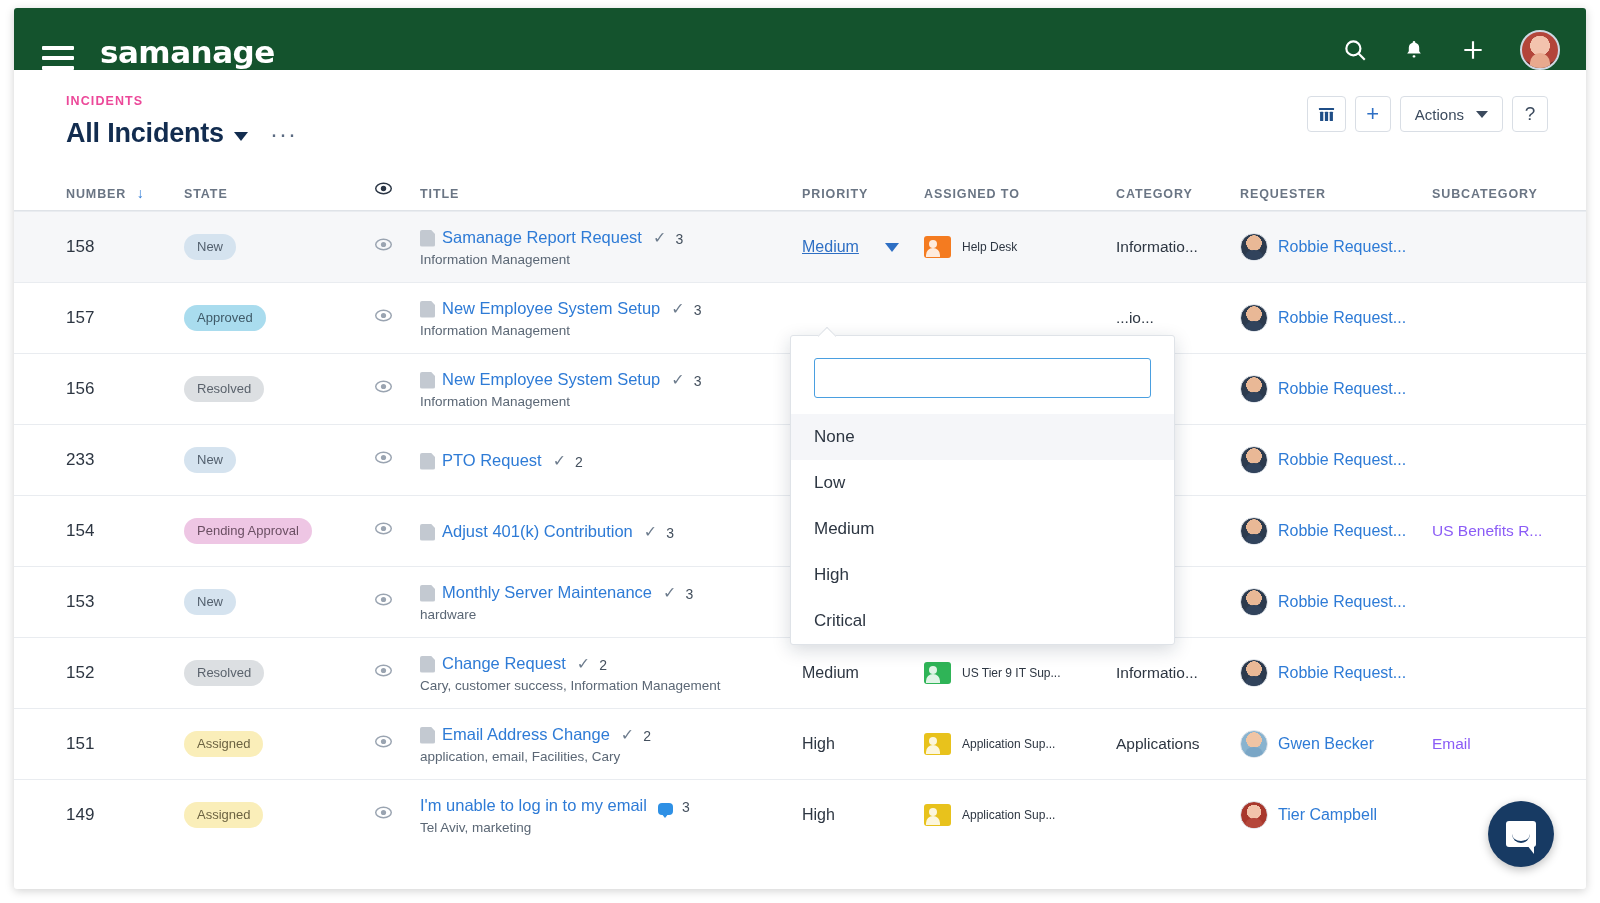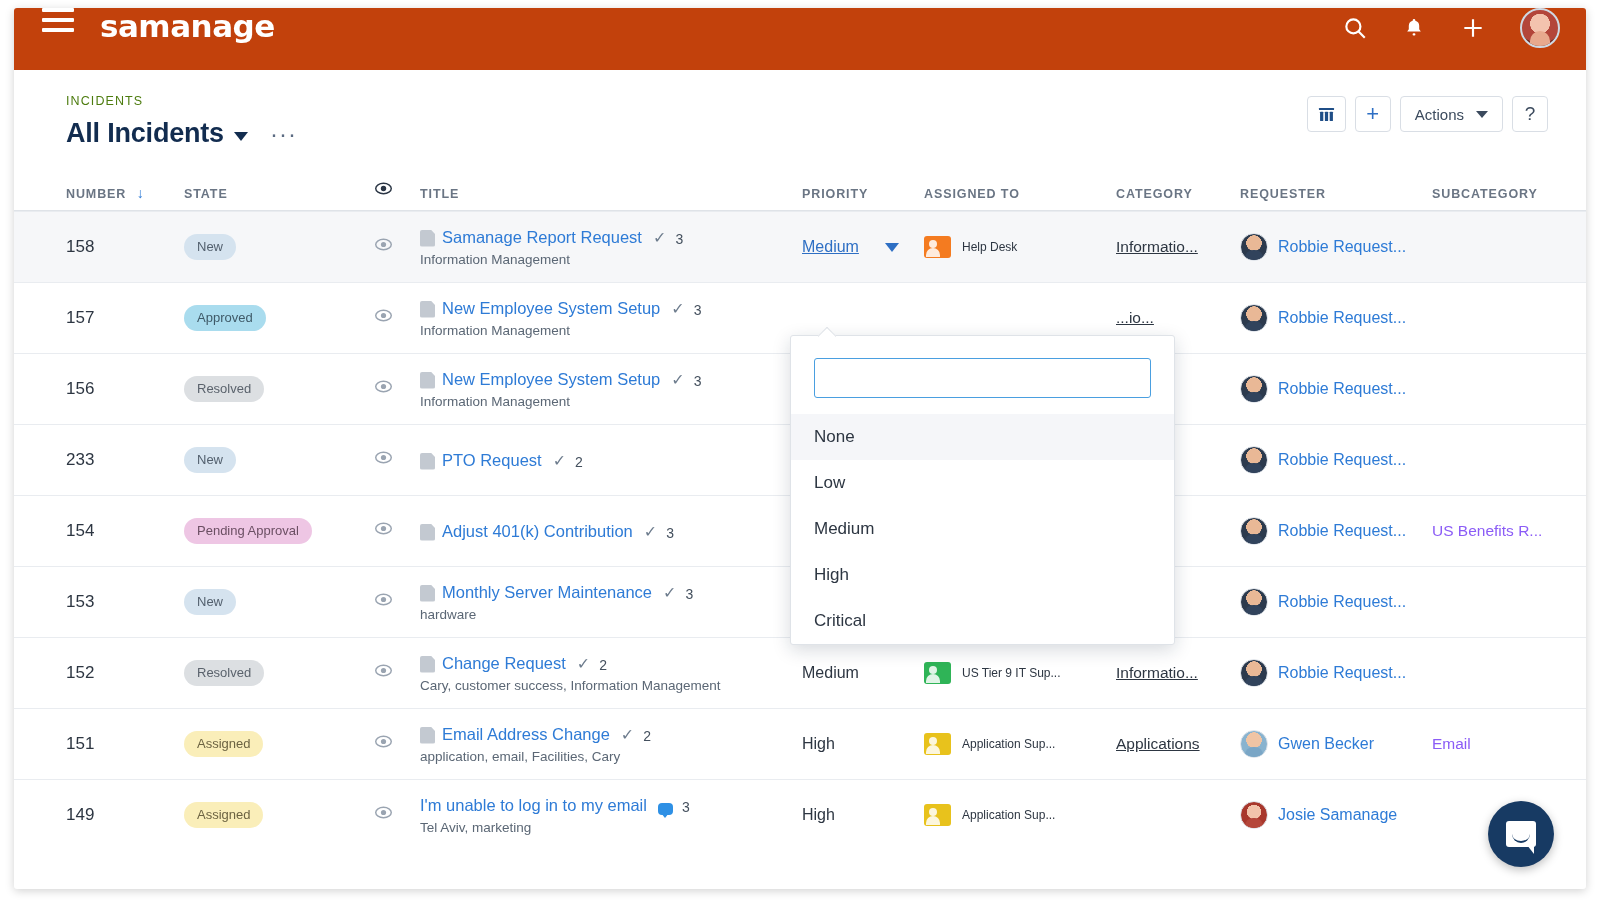--- a/index.html
+++ b/index.html
@@ -15,23 +15,23 @@
     width: 1572px; height: 881px;
     background: #ffffff;
     border-radius: 3px;
     box-shadow: 0 2px 10px rgba(0,0,0,0.18);
     overflow: hidden;
   }
 
   
   .navbar {
     height: 62px;
-    background: #c2410c;
+    background: #14532d;
     display: flex;
-    align-items: flex-start;
+    align-items: flex-end;
     padding: 0 26px 0 28px;
     position: relative;
   }
   .hamburger { width: 32px; height: 24px; display: flex; flex-direction: column;
     justify-content: space-between; cursor: pointer; }
   .hamburger span { display: block; height: 4px; background: #fff; border-radius: 1px; }
   .brand {
     color: #ffffff;
     font-size: 31px;
     font-weight: bold;
@@ -50,22 +50,22 @@
   }
   .avatar-top::after {
     content: ""; position: absolute; left: 50%; top: 58%;
     width: 20px; height: 20px; transform: translateX(-50%);
     border-radius: 50% 50% 0 0; background: #e8a98e;
   }
 
   
   .page-head { padding: 24px 38px 0 52px; position: relative; }
   .breadcrumb {
-    font-size: 12.5px; letter-spacing: 1.1px; color: #4d7c0f;
-    font-weight: 400; text-transform: uppercase;
+    font-size: 12.5px; letter-spacing: 1.1px; color: #ec4899;
+    font-weight: 700; text-transform: uppercase;
   }
   .title-row { display: flex; align-items: center; margin-top: 10px; }
   .page-title {
     font-size: 27px; font-weight: bold; color: #122c4f; letter-spacing: -0.2px;
   }
   .caret-title {
     width: 0; height: 0; margin-left: 10px; margin-top: 6px;
     border-left: 7px solid transparent; border-right: 7px solid transparent;
     border-top: 9px solid #122c4f; cursor: pointer;
   }
@@ -180,21 +180,21 @@
   }
   .grp-icon::after {
     content:""; position:absolute; left:2px; top:12px; width:14px; height:9px;
     background: rgba(255,255,255,.85); border-radius:7px 7px 0 0;
   }
   .grp-orange { background: #f47b20; }
   .grp-green  { background: #2fb457; }
   .grp-yellow { background: #e8c21c; }
   .assignee-name { font-size: 12px; color: #2d3642; }
 
-  .cat-text { font-size: 15.5px; color: #2d3642; white-space: nowrap; text-decoration: underline; }
+  .cat-text { font-size: 15.5px; color: #2d3642; white-space: nowrap; }
 
   .requester { display: flex; align-items: center; gap: 10px; white-space: nowrap; }
   .ava {
     width: 28px; height: 28px; border-radius: 50%; flex: none; overflow: hidden;
     position: relative; border: 1px solid #dfe4ea;
   }
   .ava.male { background: radial-gradient(circle at 50% 35%, #e9b896 0 36%, #2c3a4d 37%); }
   .ava.male::after {
     content:""; position:absolute; left:50%; top:62%; transform:translateX(-50%);
     width:18px; height:14px; background:#31435c; border-radius:8px 8px 0 0;
@@ -616,21 +616,21 @@
           <div class="c c-assign">
             <div class="assignee">
               <span class="grp-icon grp-yellow"></span>
               <span class="assignee-name">Application Sup...</span>
             </div>
           </div>
           <div class="c c-cat"></div>
           <div class="c c-req">
             <div class="requester">
               <span class="ava f2"></span>
-              <span class="req-name">Josie Samanage</span>
+              <span class="req-name">Tier Campbell</span>
             </div>
           </div>
           <div class="c c-sub"></div>
         </div>
       </div>
   </div>
 
   <div class="dropdown">
     <div class="arrow-up"></div>
     <input class="dd-search" type="text" placeholder="" style="">

